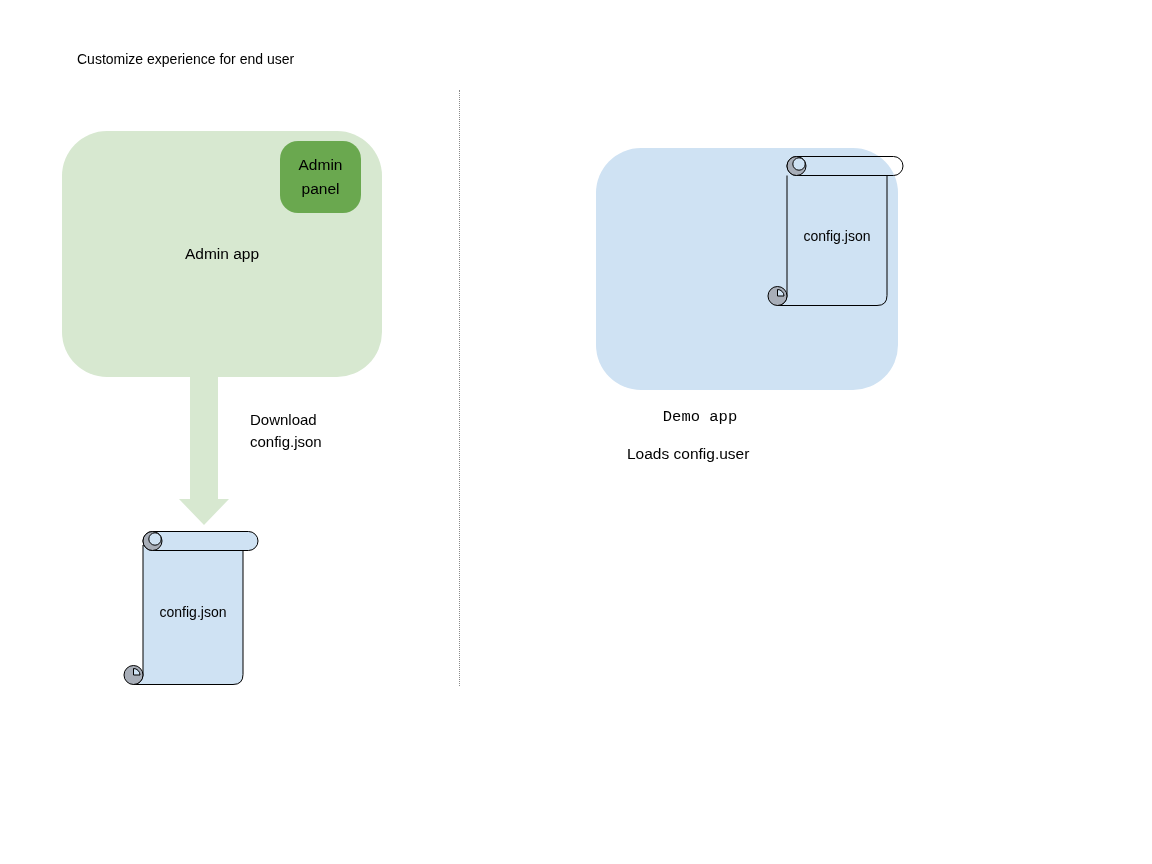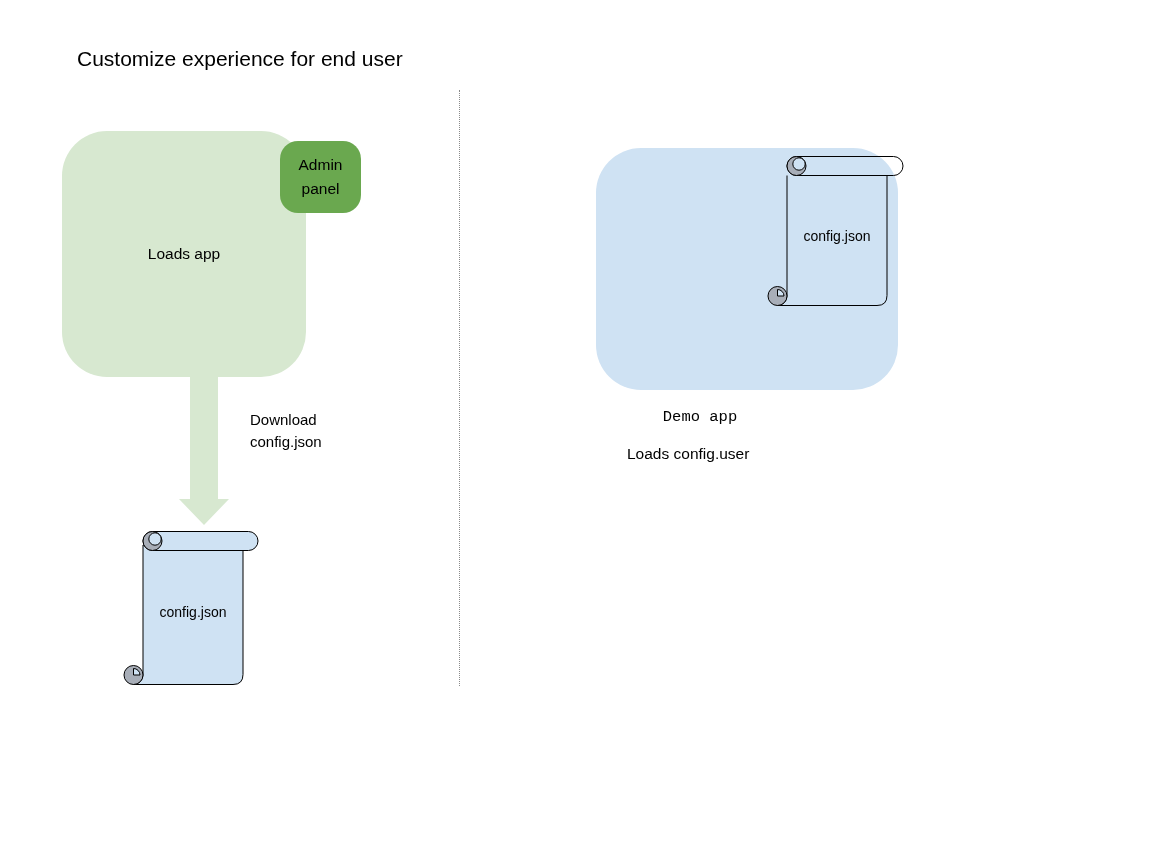--- a/index.html
+++ b/index.html
@@ -1,24 +1,24 @@
 <!DOCTYPE html>
 <html><head>
 <meta charset="utf-8">
 <style>
   html,body{margin:0;padding:0;background:#ffffff;}
   .canvas{
     position:relative;width:1152px;height:864px;background:#ffffff;overflow:hidden;
     font-family:"Liberation Sans", sans-serif;color:#000000;
   }
   .abs{position:absolute;}
-  .title{font-size:21px;line-height:18px;color:#000;}
+  .title{font-size:14px;line-height:18px;color:#000;}
   .preline{white-space:pre-line;}
   .app-box{position:absolute;border-radius:45px;}
-  .admin-app{left:62px;top:131px;width:244px;height:246px;background:#d7e8d0;}
+  .admin-app{left:62px;top:131px;width:320px;height:246px;background:#d7e8d0;}
   .demo-app{left:596px;top:148px;width:302px;height:242px;background:#cfe2f3;}
   .admin-panel{
     position:absolute;left:218px;top:10px;width:81px;height:72px;border-radius:18px;
     background:#6aa84f;display:flex;align-items:center;justify-content:center;
     text-align:center;font-size:15.5px;line-height:24px;color:#000;
   }
   .app-label{position:absolute;left:0;top:114px;width:100%;text-align:center;font-size:15.5px;color:#000;}
   .demo-label{position:absolute;left:0;top:260px;width:208px;text-align:center;font-size:15.5px;color:#000;font-family:Liberation Mono, monospace;}
   .arrow-caption{left:250px;top:409px;font-size:15px;line-height:22px;color:#000;}
   .loads-caption{left:627px;top:445px;font-size:15.5px;color:#000;}
@@ -30,21 +30,21 @@
 
 <div class="canvas">
 
   <div class="abs title" style="left:77px;top:50px;">Customize experience for end user</div>
 
   <div class="app-box admin-app">
     <div class="admin-panel preline">
       <span>Admin
 panel</span>
     </div>
-    <div class="app-label">Loads app</div>
+    <div class="app-label">Admin app</div>
   </div>
 
   <svg class="abs" style="left:170px;top:377px;" width="70" height="150" viewBox="0 0 70 150" aria-hidden="true">
     <polygon points="20,0 48,0 48,122 59,122 34,148 9,122 20,122" fill="#d7e8d0"></polygon>
   </svg>
 
   <div class="abs arrow-caption preline">Download
 config.json</div>
 
   <svg class="abs" style="left:120px;top:526px;" width="145" height="166" viewBox="0 0 145 166">

